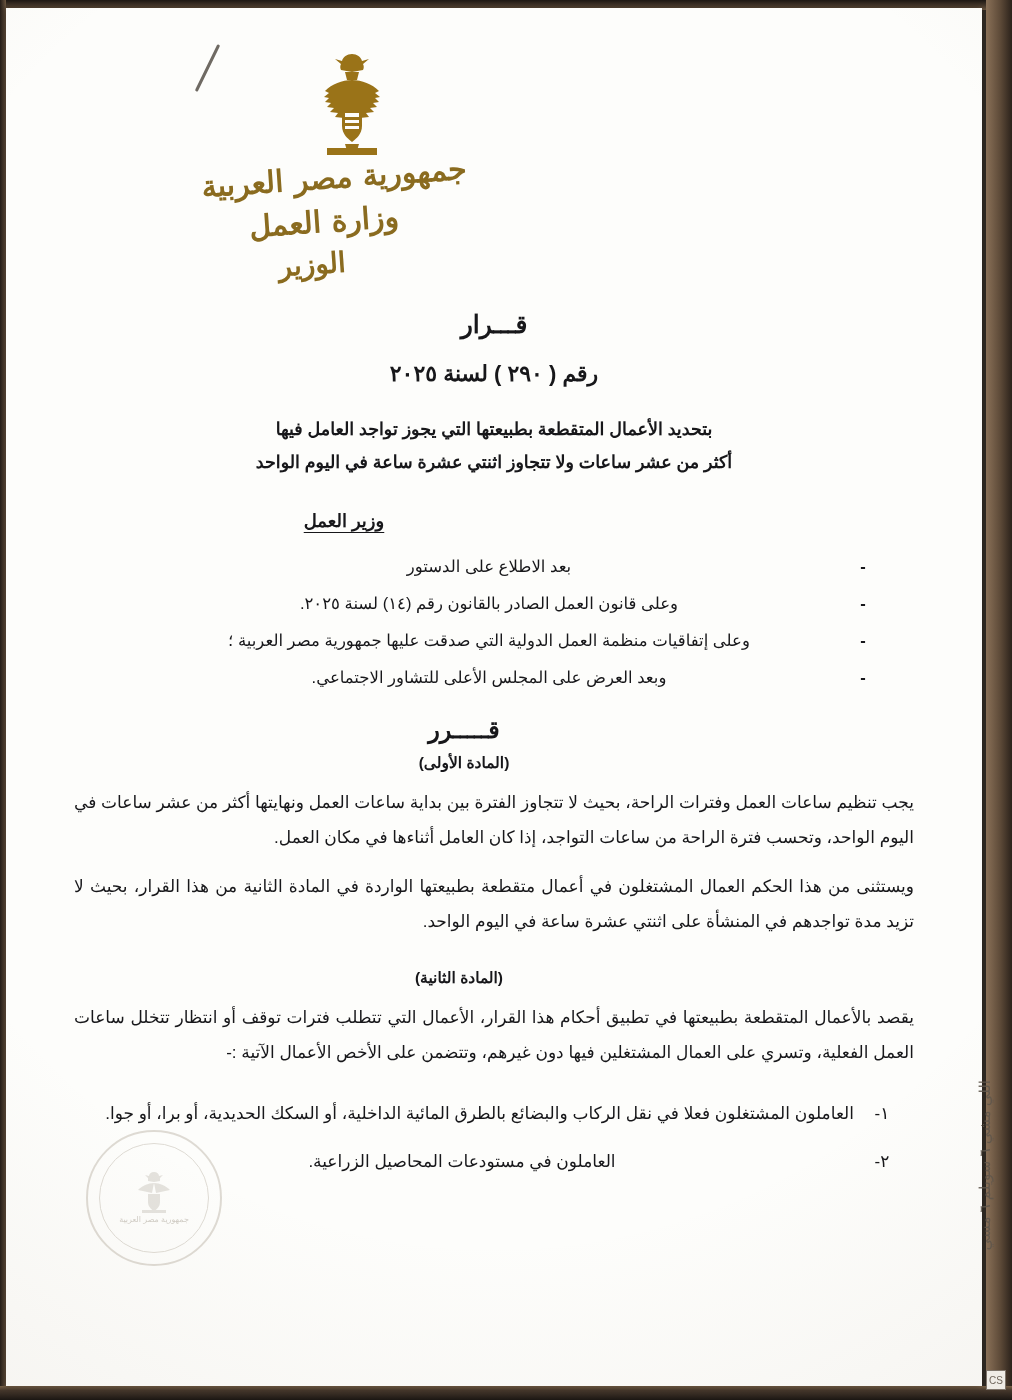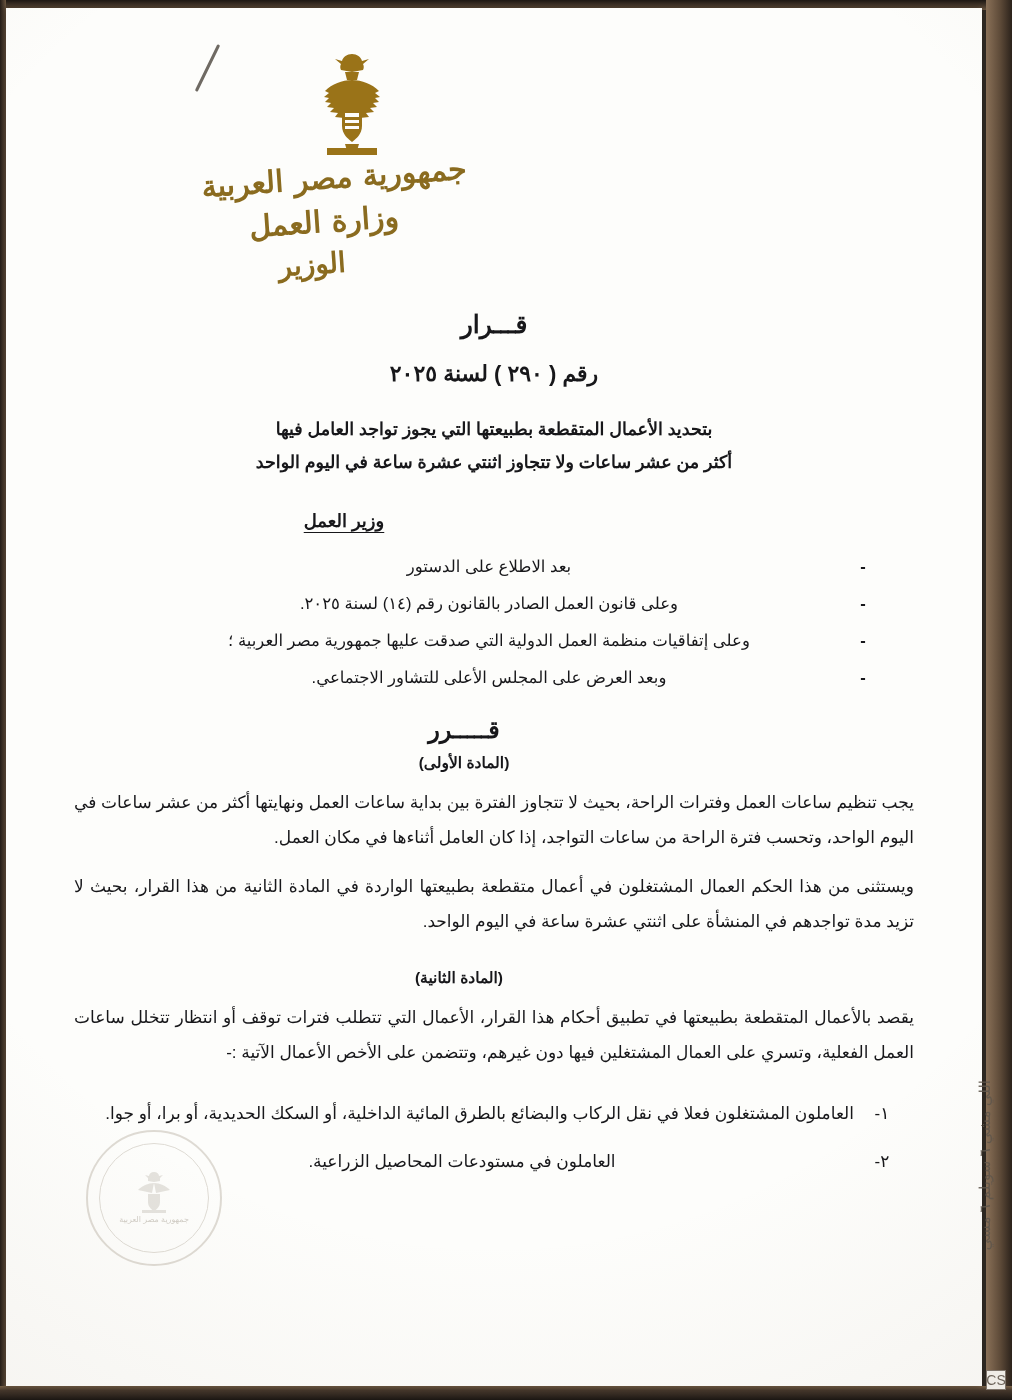--- a/index.html
+++ b/index.html
@@ -284,21 +284,21 @@
     white-space: nowrap;
   }
   .corner-badge {
     position: absolute;
     right: 6px;
     bottom: 10px;
     width: 18px;
     height: 18px;
     border: 1px solid #7e746a;
     color: #6f665c;
-    font-size: 14px;
+    font-size: 10px;
     display: flex;
     align-items: center;
     justify-content: center;
     background: #efece6;
     letter-spacing: 0;
   }
 </style>
 </head>
 <body>
 

